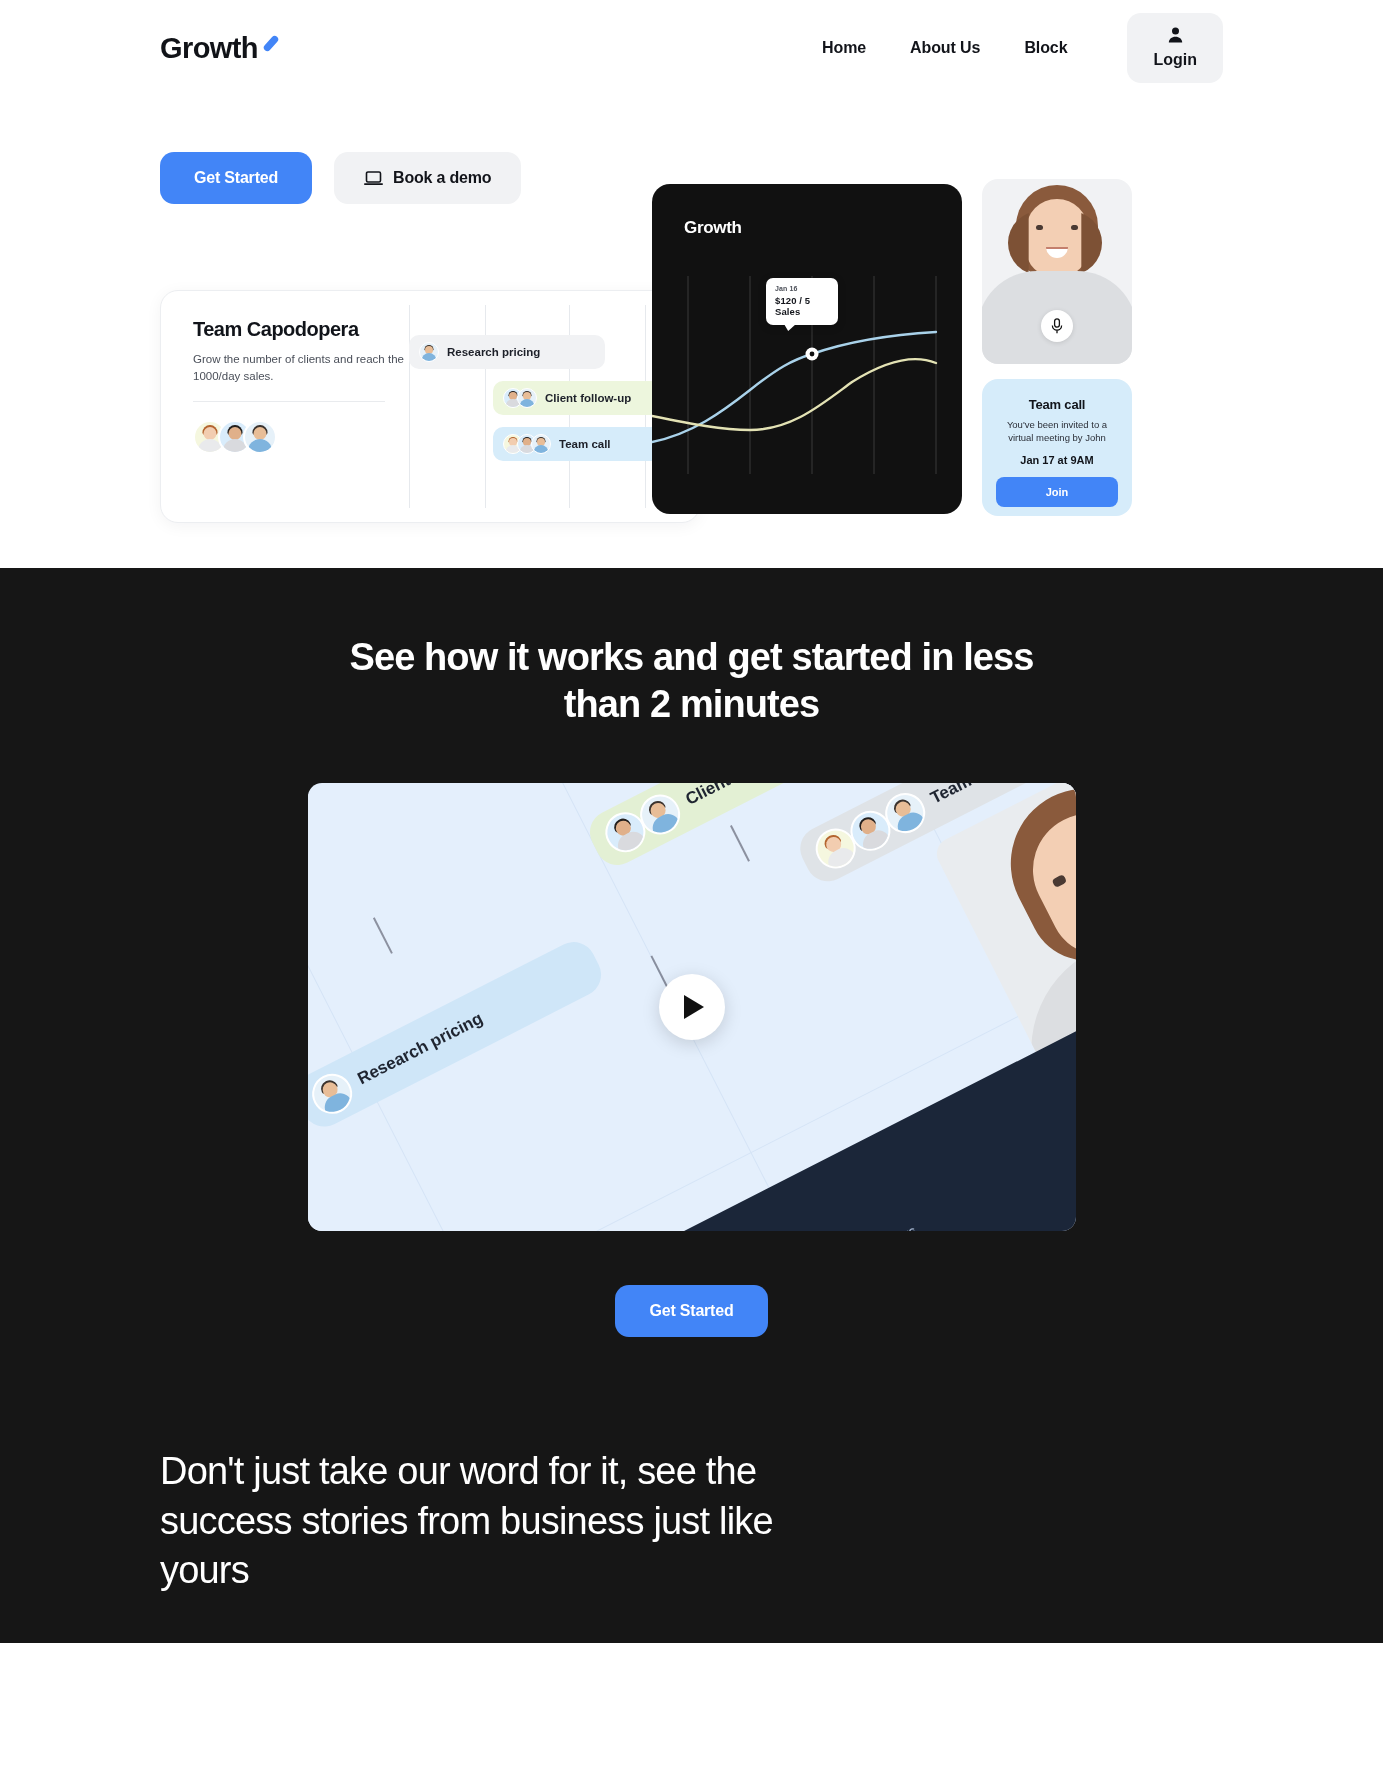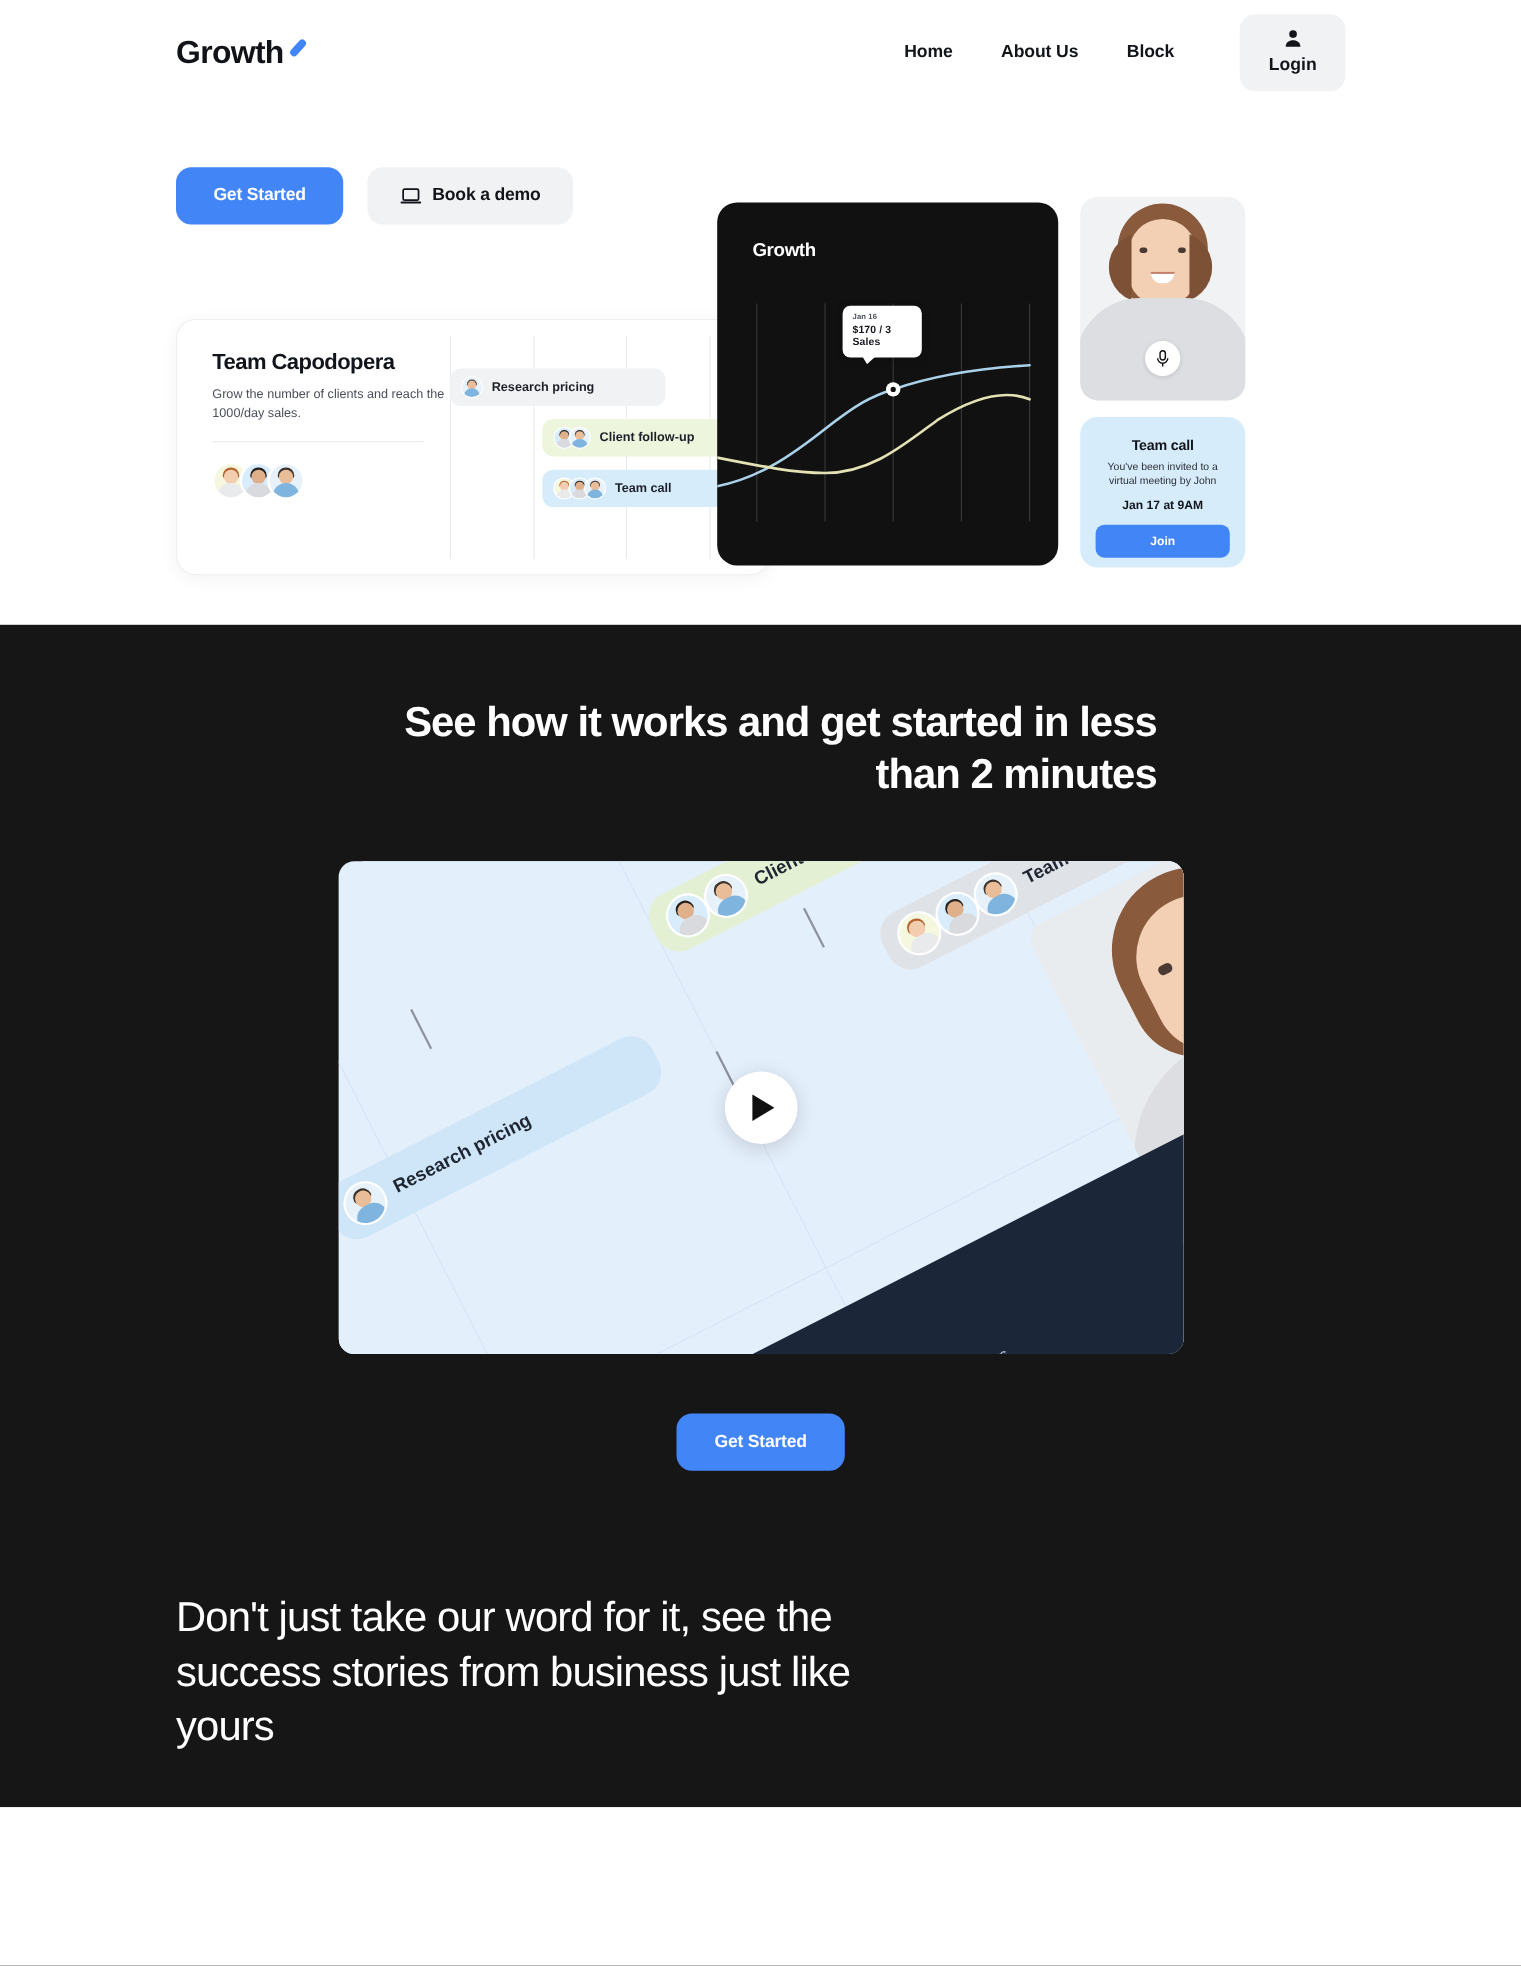--- a/index.html
+++ b/index.html
@@ -168,21 +168,21 @@
   .join-btn {
     margin-top: 11px; width: 100%; background: #4285f7; color: #fff; border: none;
     border-radius: 8px; padding: 9px 0; font-size: 11px; font-weight: 600;
     font-family: inherit; cursor: pointer;
   }
 
   
   .dark { background: #161616; padding: 66px 0 0 0; }
   .dark-title {
     color: #ffffff; font-size: 38px; font-weight: 700; line-height: 1.24;
-    letter-spacing: -0.9px; text-align: right; max-width: 720px; margin: 0 auto;
+    letter-spacing: -0.9px; text-align: center; max-width: 720px; margin: 0 auto;
   }
   .video-wrap {
     width: 768px; height: 448px; margin: 55px auto 0 auto;
     border-radius: 14px; overflow: hidden; position: relative;
     background: #e4effc; cursor: pointer;
   }
   .v-scene { position: absolute; inset: -140px -190px; transform: rotate(-27deg); }
   .v-bg { position: absolute; inset: 0; background: #e4effc; }
   .v-gridline { position: absolute; background: #d5e4f6; }
   .v-chip {
@@ -373,21 +373,21 @@
             <line x1="222" y1="92" x2="222" y2="290"></line>
             <line x1="284" y1="92" x2="284" y2="290"></line>
           </g>
           <path d="M0 258 C 40 250, 70 228, 98 206 S 140 176, 160 170 C 200 156, 250 150, 284 148" fill="none" stroke="#a9d2ea" stroke-width="2.4" stroke-linecap="round"></path>
           <path d="M0 232 C 40 240, 70 246, 98 246 C 140 246, 170 220, 200 198 C 235 176, 262 170, 284 179" fill="none" stroke="#e3e2b4" stroke-width="2.4" stroke-linecap="round"></path>
           <circle cx="160" cy="170" r="6.5" fill="#ffffff"></circle>
           <circle cx="160" cy="170" r="2.4" fill="#111111"></circle>
         </svg>
         <div class="tooltip">
           <div class="tt-date">Jan 16</div>
-          <div class="tt-val">$170 / 3 Sales</div>
+          <div class="tt-val">$120 / 5 Sales</div>
           <div class="tt-tail"></div>
         </div>
       </div>
 
       <div class="portrait-card">
         <div class="portrait-head">
           <div class="p-hair"></div>
           <div class="p-face"></div>
           <div class="p-hair2" style="clip-path:polygon(0 0,22% 0,22% 100%,0 100%); left:6px; transform:none;"></div>
           <div class="p-hair2" style="clip-path:polygon(78% 0,100% 0,100% 100%,78% 100%); left:6px; transform:none;"></div>

